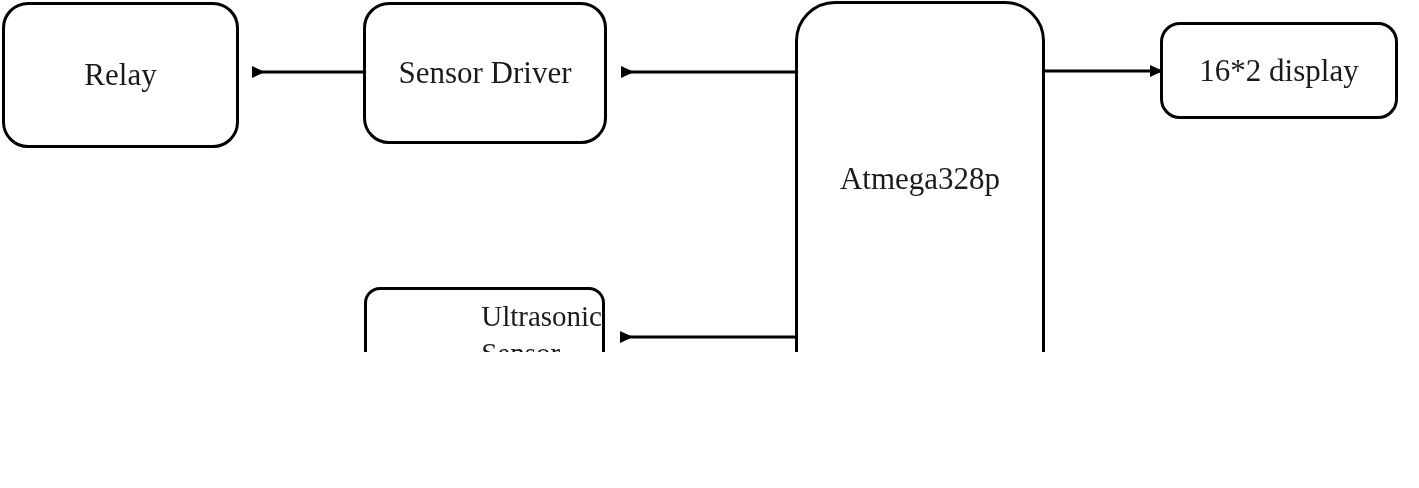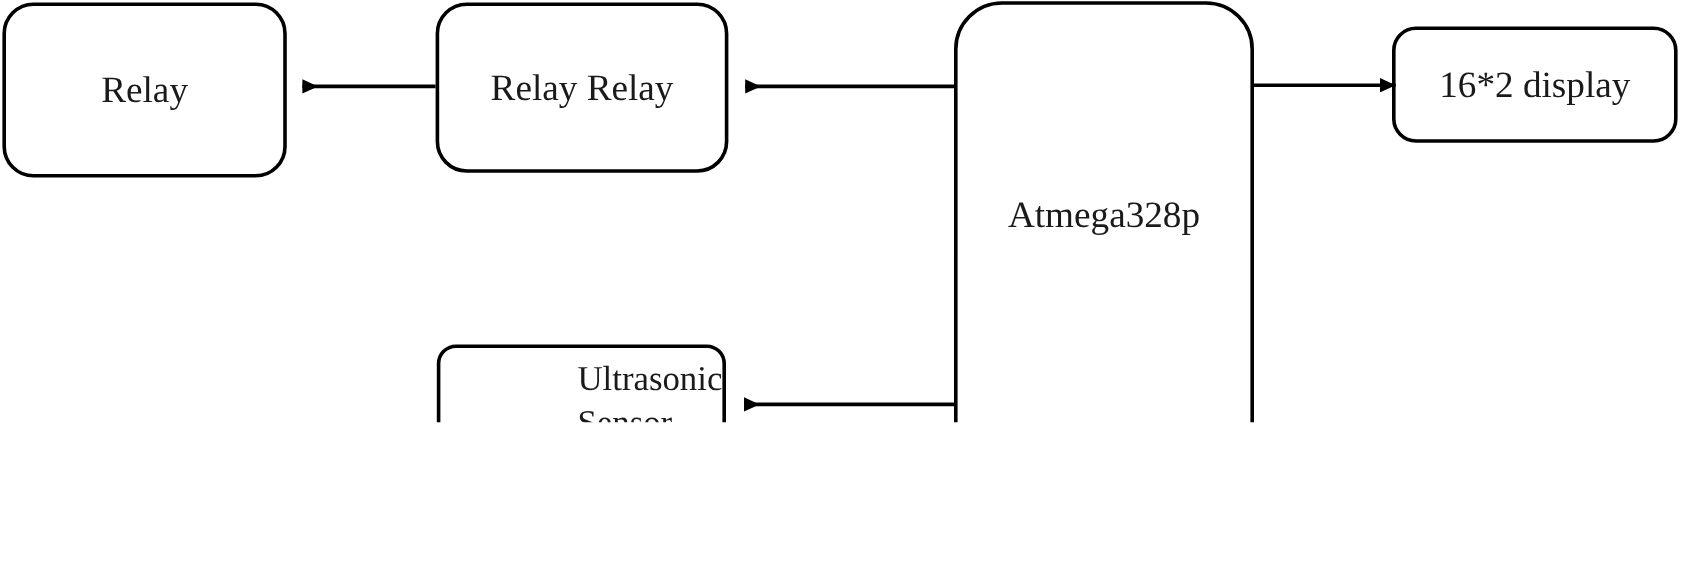--- a/index.html
+++ b/index.html
@@ -49,21 +49,21 @@
 </head>
 <body>
 
 <div id="canvas">
 
   <div class="node center" id="node-relay">
     <span>Relay</span>
   </div>
 
   <div class="node center" id="node-relay-driver">
-    <span>Relay Relay</span>
+    <span>Sensor Driver</span>
   </div>
 
   <div class="node center" id="node-mcu">
     <span>Atmega328p</span>
   </div>
 
   <div class="node center" id="node-display">
     <span>16*2 display</span>
   </div>
 

